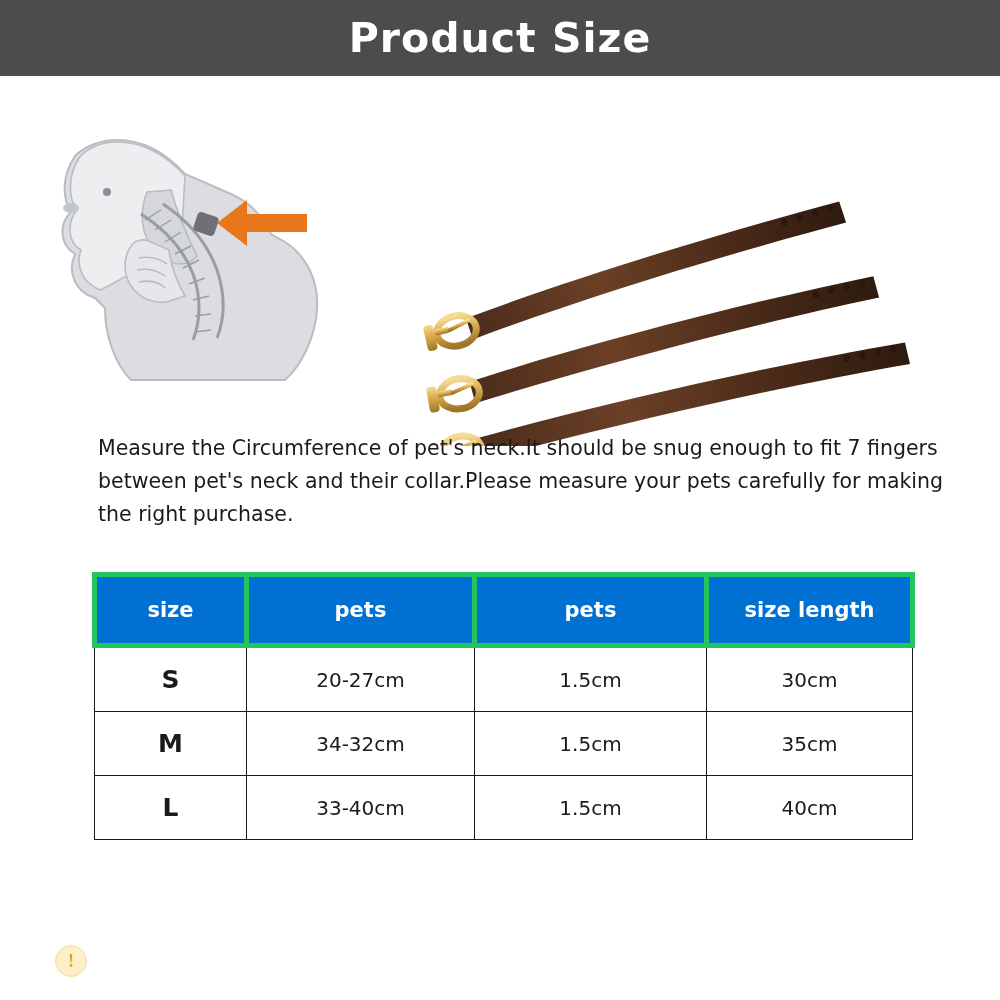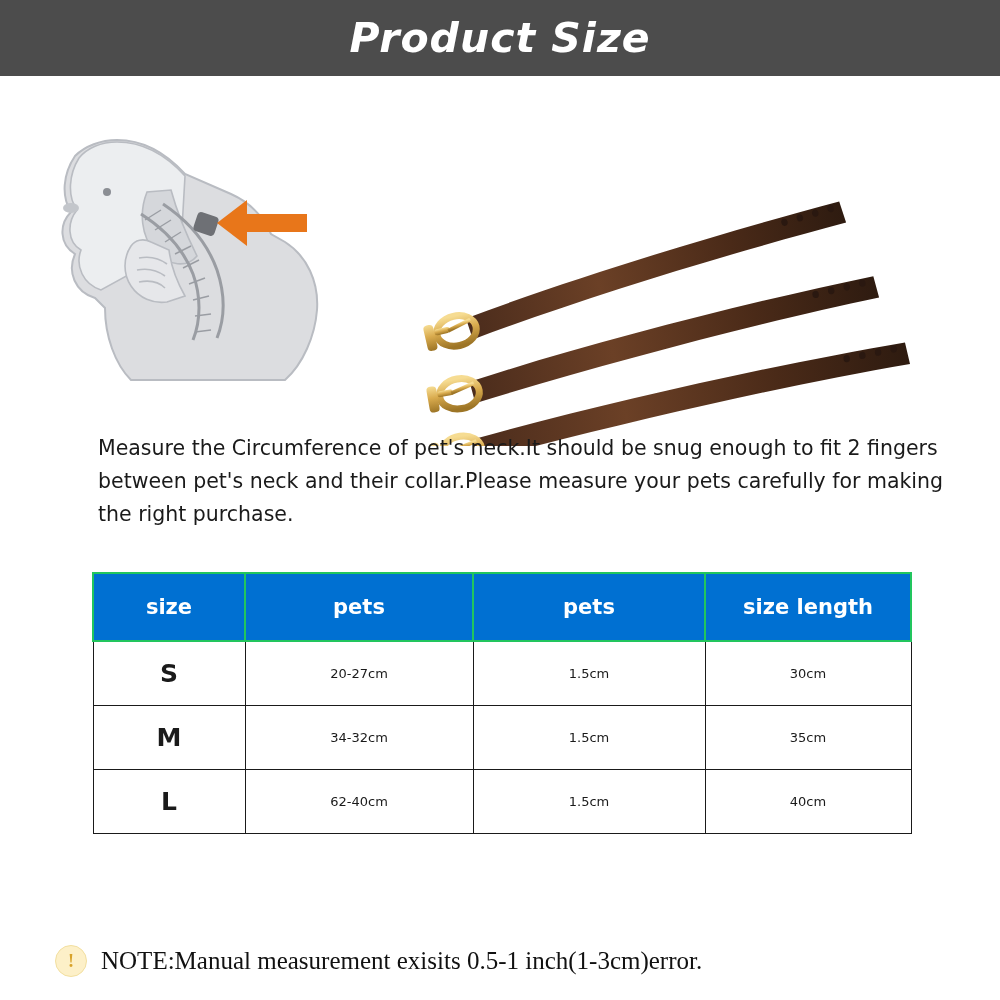--- a/index.html
+++ b/index.html
@@ -23,21 +23,20 @@
   
   .header {
     position: absolute;
     left: 0; top: 0;
     width: 1000px;
     height: 76px;
     background: #4c4c4c;
     display: flex;
     align-items: center;
     justify-content: center;
-    font-style: italic;
   }
   .header-title {
     color: #ffffff;
     font-size: 41px;
     font-weight: bold;
     letter-spacing: 1px;
     font-family: "DejaVu Sans", sans-serif;
   }
 
   
@@ -78,27 +77,27 @@
     width: 818px;
     border-collapse: collapse;
     table-layout: fixed;
   }
   .size-table th {
     background: #0070d2;
     color: #ffffff;
     font-size: 21px;
     font-weight: bold;
     height: 64px;
-    border: 2px solid #22c55e;
+    border: 5px solid #22c55e;
     font-family: "DejaVu Sans", sans-serif;
   }
   .size-table td {
     height: 61px;
     text-align: center;
-    font-size: 13px;
+    font-size: 20px;
     color: #1a1a1a;
     border: 1px solid #1a1a1a;
     background: #ffffff;
     font-family: "DejaVu Sans", sans-serif;
   }
   .size-table td.size-cell {
     font-size: 25px;
     font-weight: bold;
   }
   .col-size  { width: 152px; }
@@ -260,21 +259,21 @@
         <g>
           <ellipse cx="52" cy="344" rx="20" ry="15" fill="none" stroke="url(#gold1)" stroke-width="7"></ellipse>
           <rect x="30" y="338" width="16" height="6" rx="3" fill="url(#gold1)"></rect>
           <path d="M44 342 L68 336" stroke="url(#gold1)" stroke-width="4"></path>
           <rect x="20" y="332" width="10" height="26" rx="4" fill="url(#gold1)"></rect>
         </g>
       </g>
     </svg>
   </div>
 
-  <div class="description">Measure the Circumference of pet's neck.It should be snug enough to fit 2 fingers between pet's neck and their collar.Please measure your pets carefully for making the right purchase.</div>
+  <div class="description">Measure the Circumference of pet's neck.It should be snug enough to fit 7 fingers between pet's neck and their collar.Please measure your pets carefully for making the right purchase.</div>
 
   <table class="size-table">
     <colgroup>
       <col class="col-size">
       <col class="col-neck">
       <col class="col-width">
       <col class="col-total">
     </colgroup>
     <thead>
       <tr>
@@ -292,26 +291,25 @@
         <td>30cm</td>
       </tr>
       <tr>
         <td class="size-cell">M</td>
         <td>34-32cm</td>
         <td>1.5cm</td>
         <td>35cm</td>
       </tr>
       <tr>
         <td class="size-cell">L</td>
-        <td>62-40cm</td>
+        <td>33-40cm</td>
         <td>1.5cm</td>
         <td>40cm</td>
       </tr>
     </tbody>
   </table>
 
   <div class="note-divider"></div>
   <div class="note">
     <div class="note-icon">!</div>
-    <div class="note-text">NOTE:Manual measurement exisits 0.5-1 inch(1-3cm)error.</div>
   </div>
 
 </div>
 
 </body></html>

